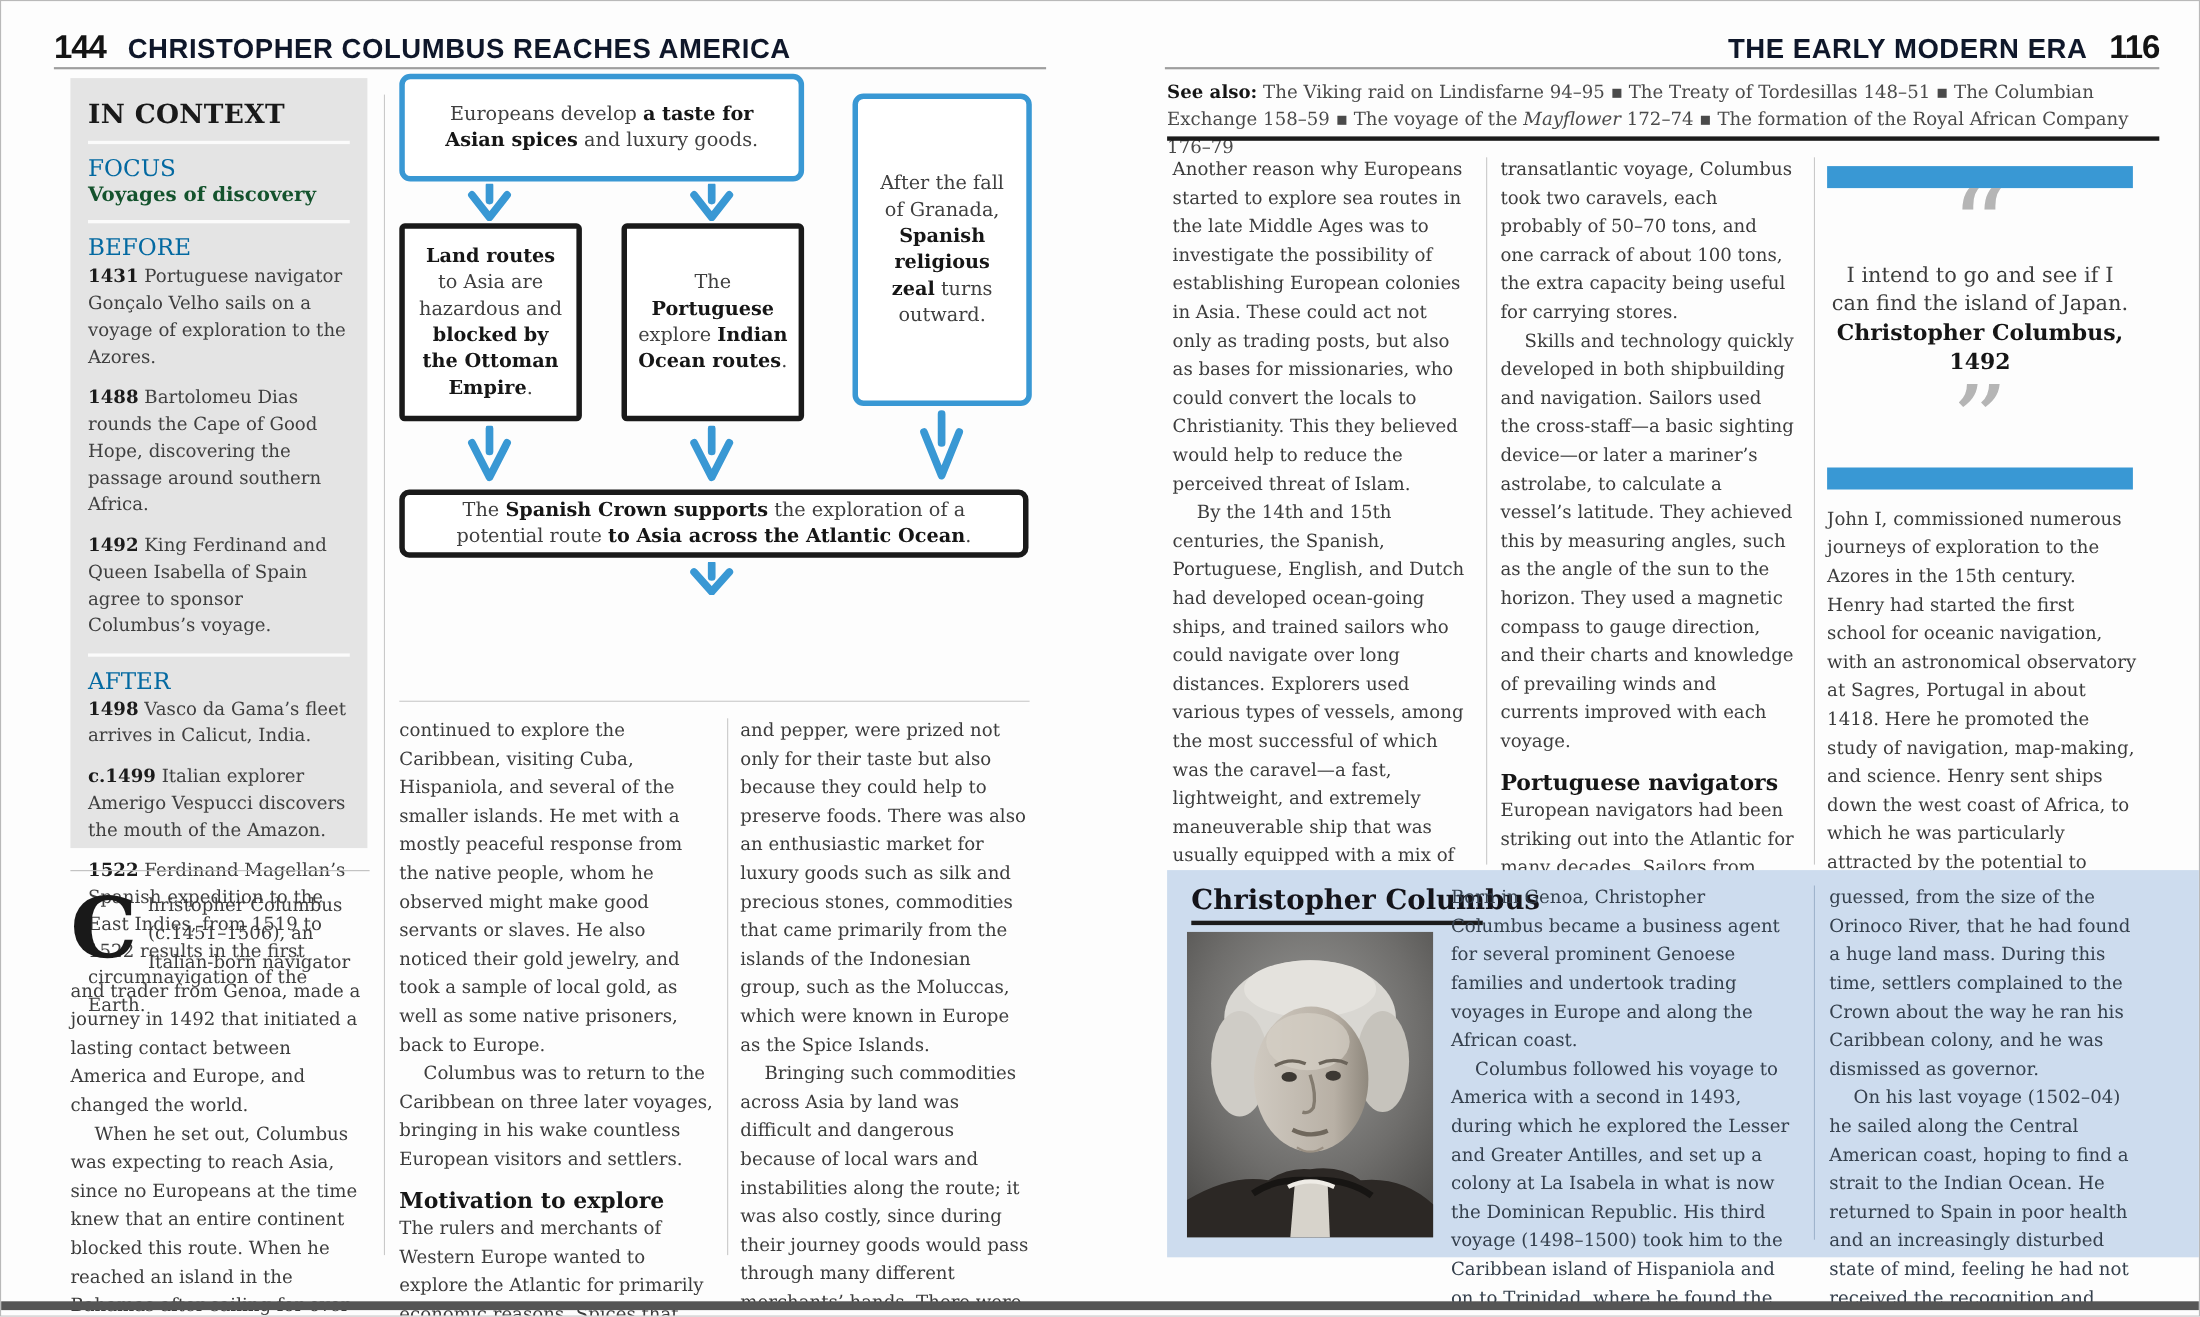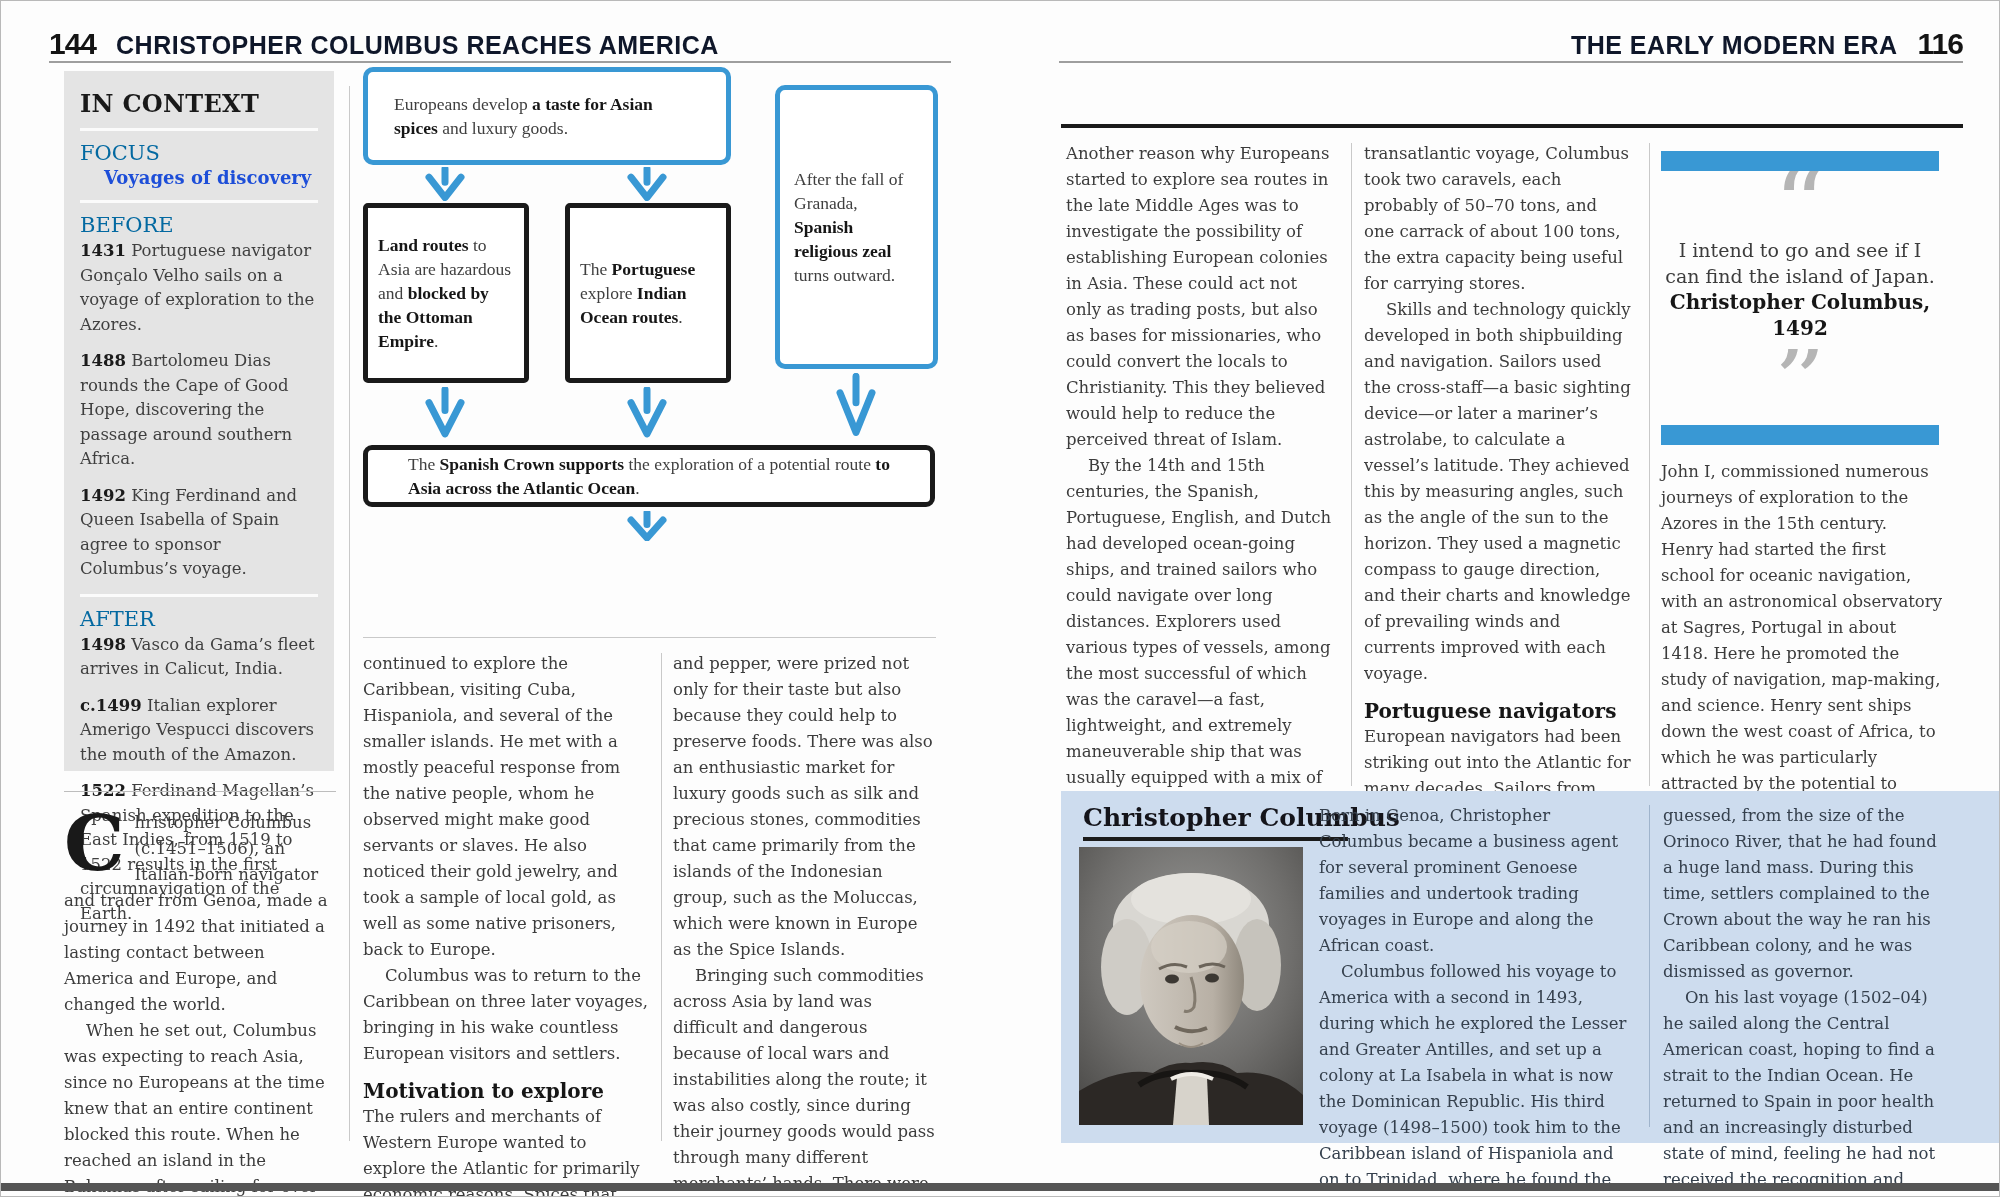--- a/index.html
+++ b/index.html
@@ -16,28 +16,28 @@
   .hdr-title{font-size:25px;color:#0f172a;letter-spacing:.5px;}
   .hdr-left .hdr-title{margin-left:20px;}
   .hdr-right .hdr-title{margin-right:20px;}
 
   
   .ctx{position:absolute;left:63px;top:70px;width:270px;height:700px;background:#e4e4e4;
        box-sizing:border-box;padding:16px 16px 0;}
   .ctx h2{margin:2px 0 0;font-size:24px;color:#191919;letter-spacing:.3px;}
   .ctx-rule{border:0;border-top:3px solid #fbfbfb;margin:10px 0;}
   .ctx-label{font-size:21px;line-height:24px;color:#0369a1;}
-  .ctx-focus{font-size:18px;line-height:25px;font-weight:bold;color:#1d4ed8;margin-left:24px;}
+  .ctx-focus{font-size:18px;line-height:25px;font-weight:bold;color:#14532d;}
   .ctx p{margin:0 0 12px;font-size:16.5px;line-height:24.5px;color:#3f3f3f;}
   .ctx p b{color:#1b1b1b;}
 
   
   .flow{position:absolute;left:362px;top:64px;width:575px;height:560px;}
-  .fbox{position:absolute;display:flex;align-items:center;justify-content:center;text-align:left;
-        box-sizing:border-box;font-size:17.5px;line-height:24px;color:#3f3f3f;background:#fff;font-family:Liberation Serif, serif;}
+  .fbox{position:absolute;display:flex;align-items:center;justify-content:center;text-align:center;
+        box-sizing:border-box;font-size:17.5px;line-height:24px;color:#3f3f3f;background:#fff;}
   .fbox b{color:#161616;}
   .fblue{border:5px solid #3998d4;border-radius:10px;}
   .fblack{border:5px solid #1a1a1a;border-radius:5px;}
   .f-spices{left:0;top:2px;width:368px;height:98px;padding:0 26px;}
   .f-granada{left:412px;top:20px;width:163px;height:284px;padding:0 14px;}
   .f-land{left:0;top:138px;width:166px;height:180px;padding:0 10px;}
   .f-port{left:202px;top:138px;width:166px;height:180px;padding:0 10px;}
   .f-crown{left:0;top:380px;width:572px;height:62px;border-radius:9px;padding:0 40px;}
   .f-result{left:0;top:478px;width:572px;height:74px;background:#3998d4;border:none;
             font-weight:bold;font-size:21px;line-height:28px;color:#11304f;padding:0 30px;}
@@ -171,20 +171,23 @@
     </div>
   <div class="col c3">
       <p>and pepper, were prized not only for their taste but also because they could help to preserve foods. There was also an enthusiastic market for luxury goods such as silk and precious stones, commodities that came primarily from the islands of the Indonesian group, such as the Moluccas, which were known in Europe as the Spice Islands.</p>
       <p class="ind">Bringing such commodities across Asia by land was difficult and dangerous because of local wars and instabilities along the route; it was also costly, since during their journey goods would pass through many different merchants’ hands. There were certainly excellent economic reasons to develop sea routes: anyone who could find a more direct way of importing these goods to Western Europe would become very rich.</p>
     </div>
 
   <div class="hdr hdr-right">
     <span class="hdr-title">THE EARLY MODERN ERA</span><span class="pagenum">116</span>
   </div>
 
+  <div class="see-also">
+    <b>See also:</b><span> The Viking raid on Lindisfarne 94–95  ▪  The Treaty of Tordesillas 148–51  ▪  The Columbian Exchange 158–59  ▪  The voyage of the <i>Mayflower</i> 172–74  ▪  The formation of the Royal African Company 176–79</span>
+  </div>
   <div class="thick-rule"></div>
 
   <div class="col ca">
       <p>Another reason why Europeans started to explore sea routes in the late Middle Ages was to investigate the possibility of establishing European colonies in Asia. These could act not only as trading posts, but also as bases for missionaries, who could convert the locals to Christianity. This they believed would help to reduce the perceived threat of Islam.</p>
       <p class="ind">By the 14th and 15th centuries, the Spanish, Portuguese, English, and Dutch had developed ocean-going ships, and trained sailors who could navigate over long distances. Explorers used various types of vessels, among the most successful of which was the caravel—a fast, lightweight, and extremely maneuverable ship that was usually equipped with a mix of square and lateen (triangular) sails. The lateen sails made it possible to sail to windward (into the wind), which allowed explorers to make progress even in variable wind conditions. Explorers also used the carrack, or nau, a larger vessel that was similarly rigged. On his first</p>
     </div>
   <div class="vrule" style="left:1350px;top:142px;height:643px;"></div>
   <div class="col cb">
       <p>transatlantic voyage, Columbus took two caravels, each probably of 50–70 tons, and one carrack of about 100 tons, the extra capacity being useful for carrying stores.</p>
       <p class="ind">Skills and technology quickly developed in both shipbuilding and navigation. Sailors used the cross-staff—a basic sighting device—or later a mariner’s astrolabe, to calculate a vessel’s latitude. They achieved this by measuring angles, such as the angle of the sun to the horizon. They used a magnetic compass to gauge direction, and their charts and knowledge of prevailing winds and currents improved with each voyage.</p>

